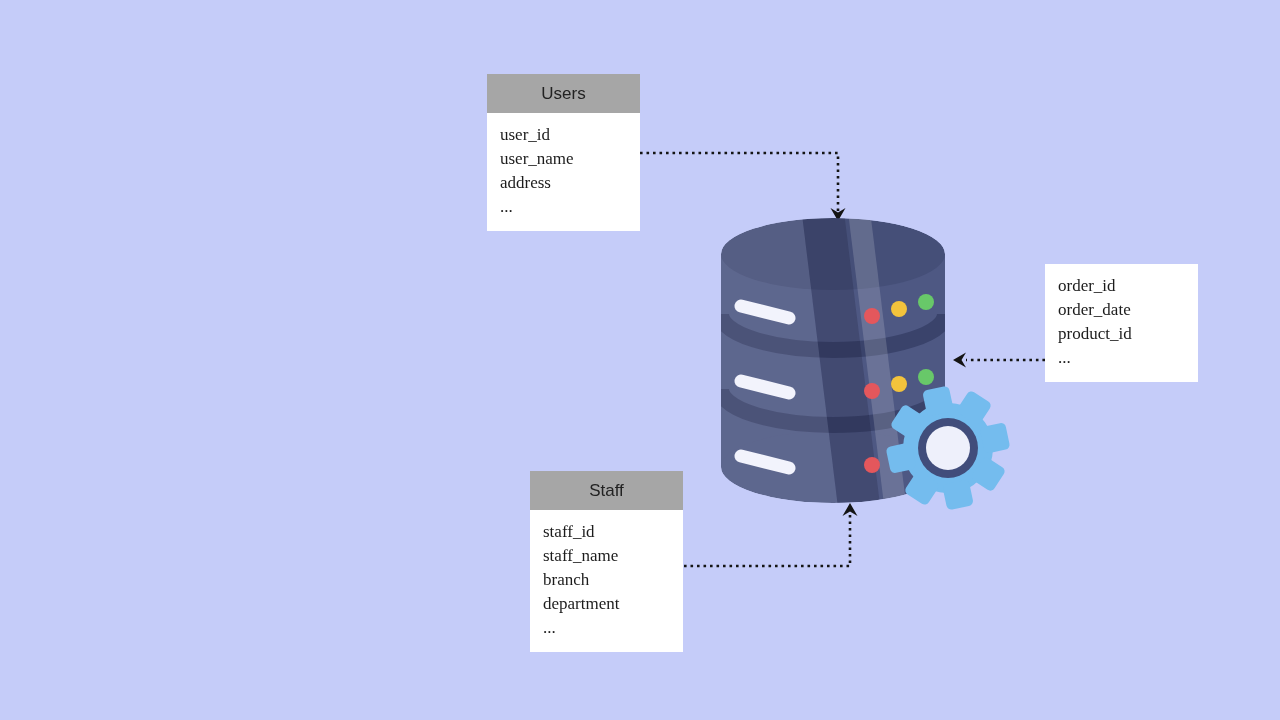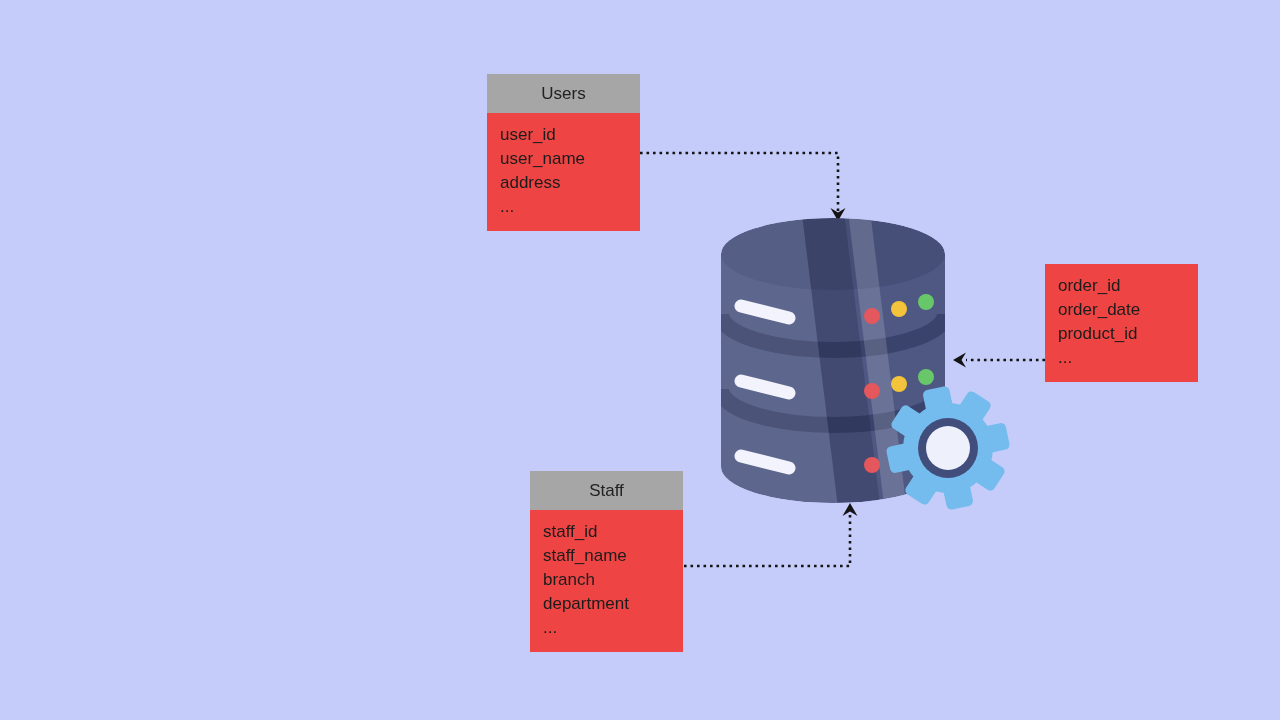--- a/index.html
+++ b/index.html
@@ -34,25 +34,26 @@
   .card-header {
     height: 39px;
     background: #A6A6A6;
     display: flex;
     align-items: center;
     justify-content: center;
     font-size: 17px;
     color: #222222;
   }
   .card-body {
-    background: #ef4444;
+    background: #ffffff;
     padding: 10px 12px 12px 13px;
     font-size: 17px;
     line-height: 24px;
     color: #1C1C1C;
+    font-family: Liberation Serif, serif;
   }
   .card-users  { left: 487px;  top: 74px;  }
   .card-orders { left: 1045px; top: 264px; }
   .card-staff  { left: 530px;  top: 471px; }
 </style>
 </head>
 <body>
 
 <div class="canvas">
 

